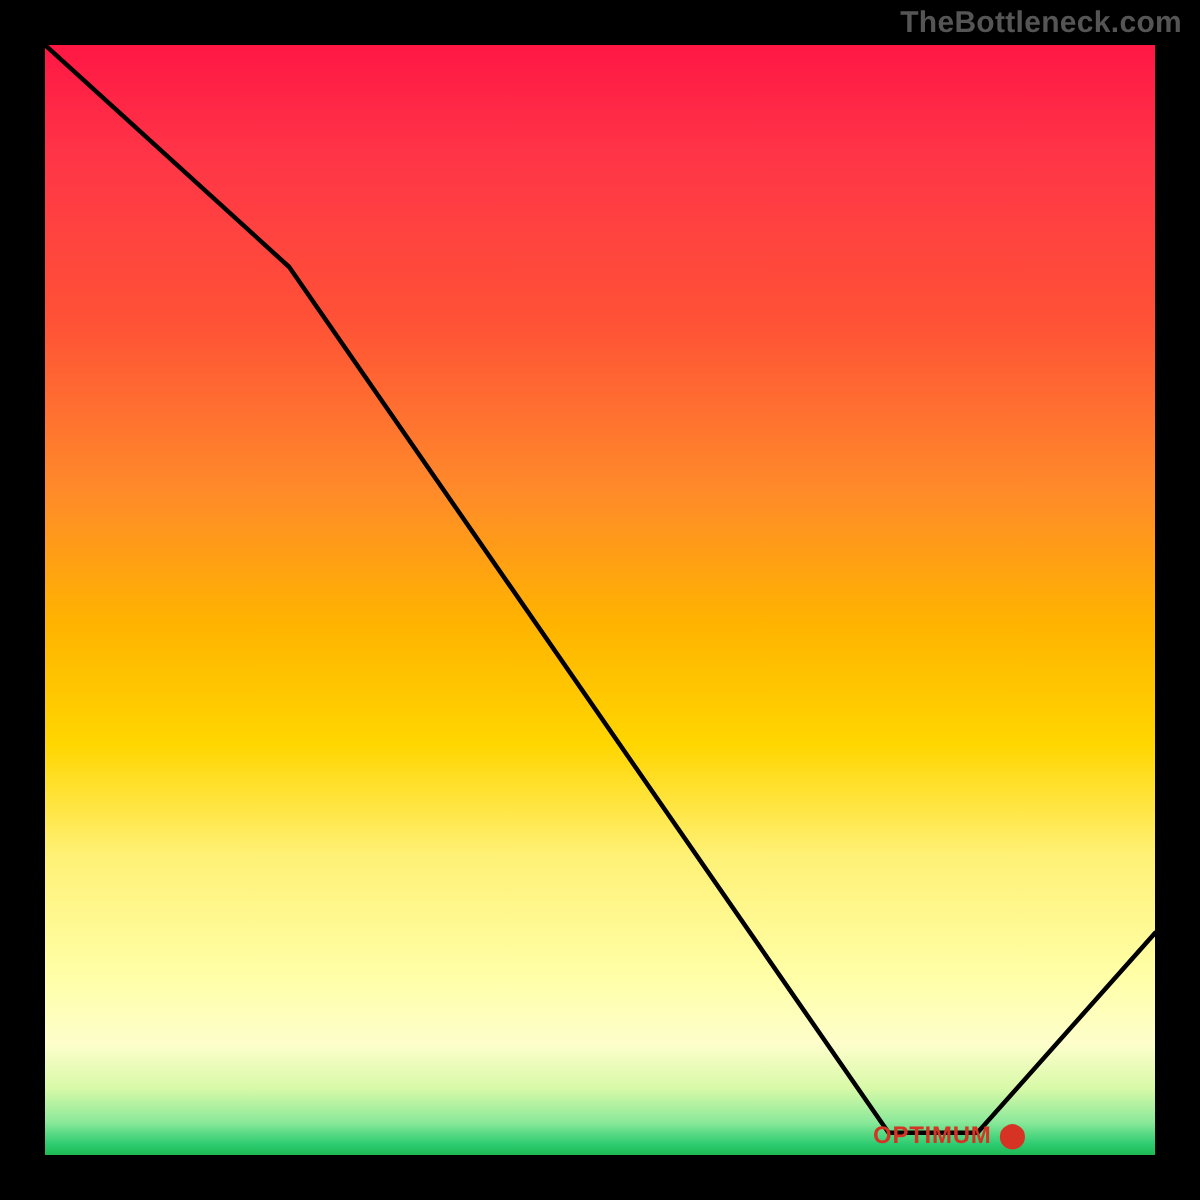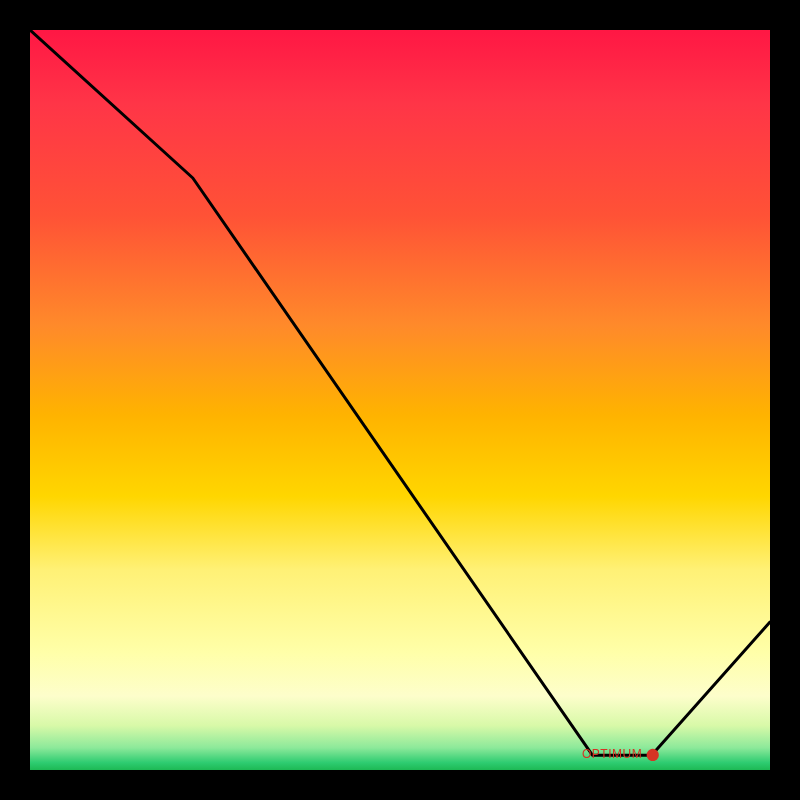--- a/index.html
+++ b/index.html
@@ -50,33 +50,34 @@
   }
   svg.line-layer {
     position: absolute;
     left: 0;
     top: 0;
     width: 740px;
     height: 740px;
   }
   .series-label {
     position: absolute;
-    font-size: 12px;
-    font-weight: normal;
+    font-size: 16px;
+    font-weight: bold;
     color: #d63324;
     letter-spacing: 0.5px;
     white-space: nowrap;
     text-align: center;
   }
 </style>
 </head>
 <body>
 
 <div class="chart-wrap">
 
+  <div class="attribution">TheBottleneck.com</div>
 
   <div class="plot-area">
     <svg class="line-layer" viewBox="0 0 740 740" preserveAspectRatio="none">
       <path id="series-path" fill="none" stroke="#000" stroke-width="3" stroke-linecap="round" stroke-linejoin="round" d="M0.0 0.0 L162.8 148.0 L562.4 725.2 L621.6 725.2 L740.0 592.0"></path>
     </svg>
     <div id="annotations-layer">
         <div class="series-label" style="left: 552px; top: 717.2px;">OPTIMUM ⬤</div>
       </div>
   </div>
 

